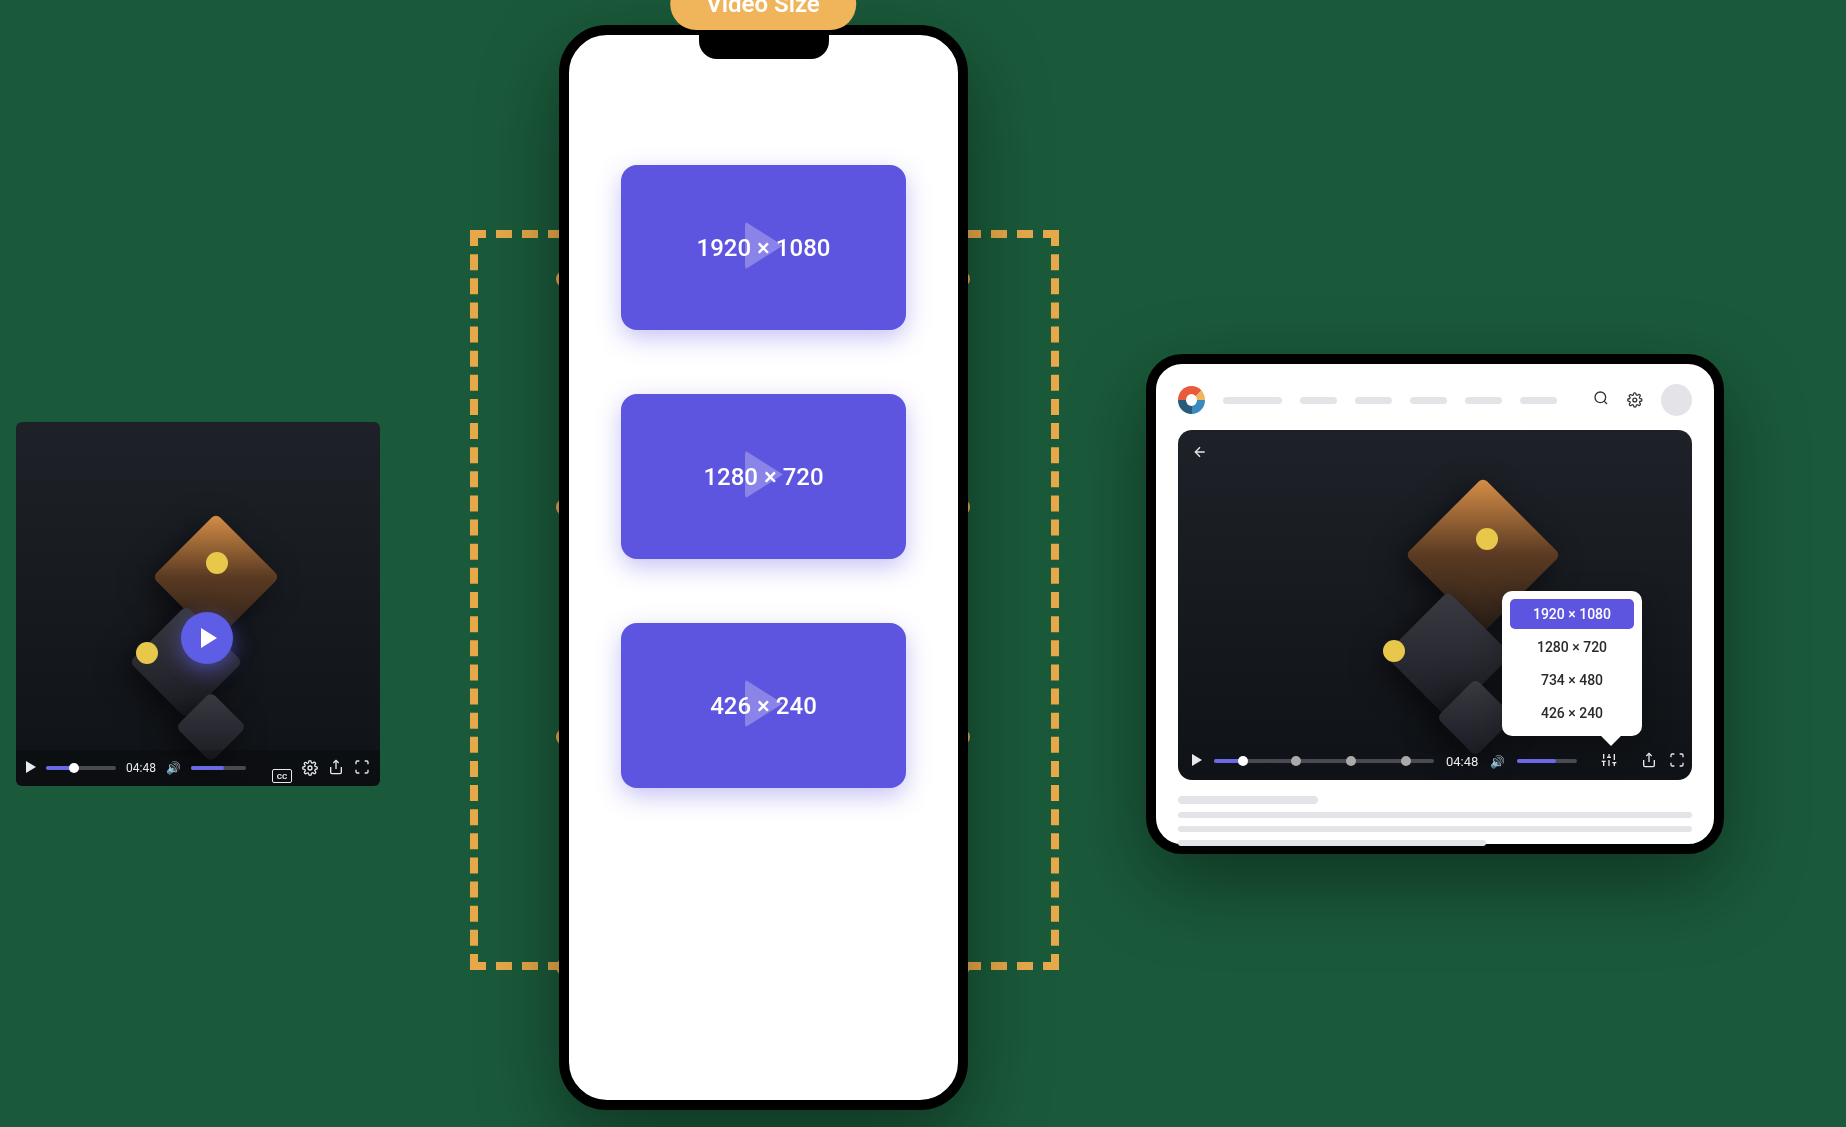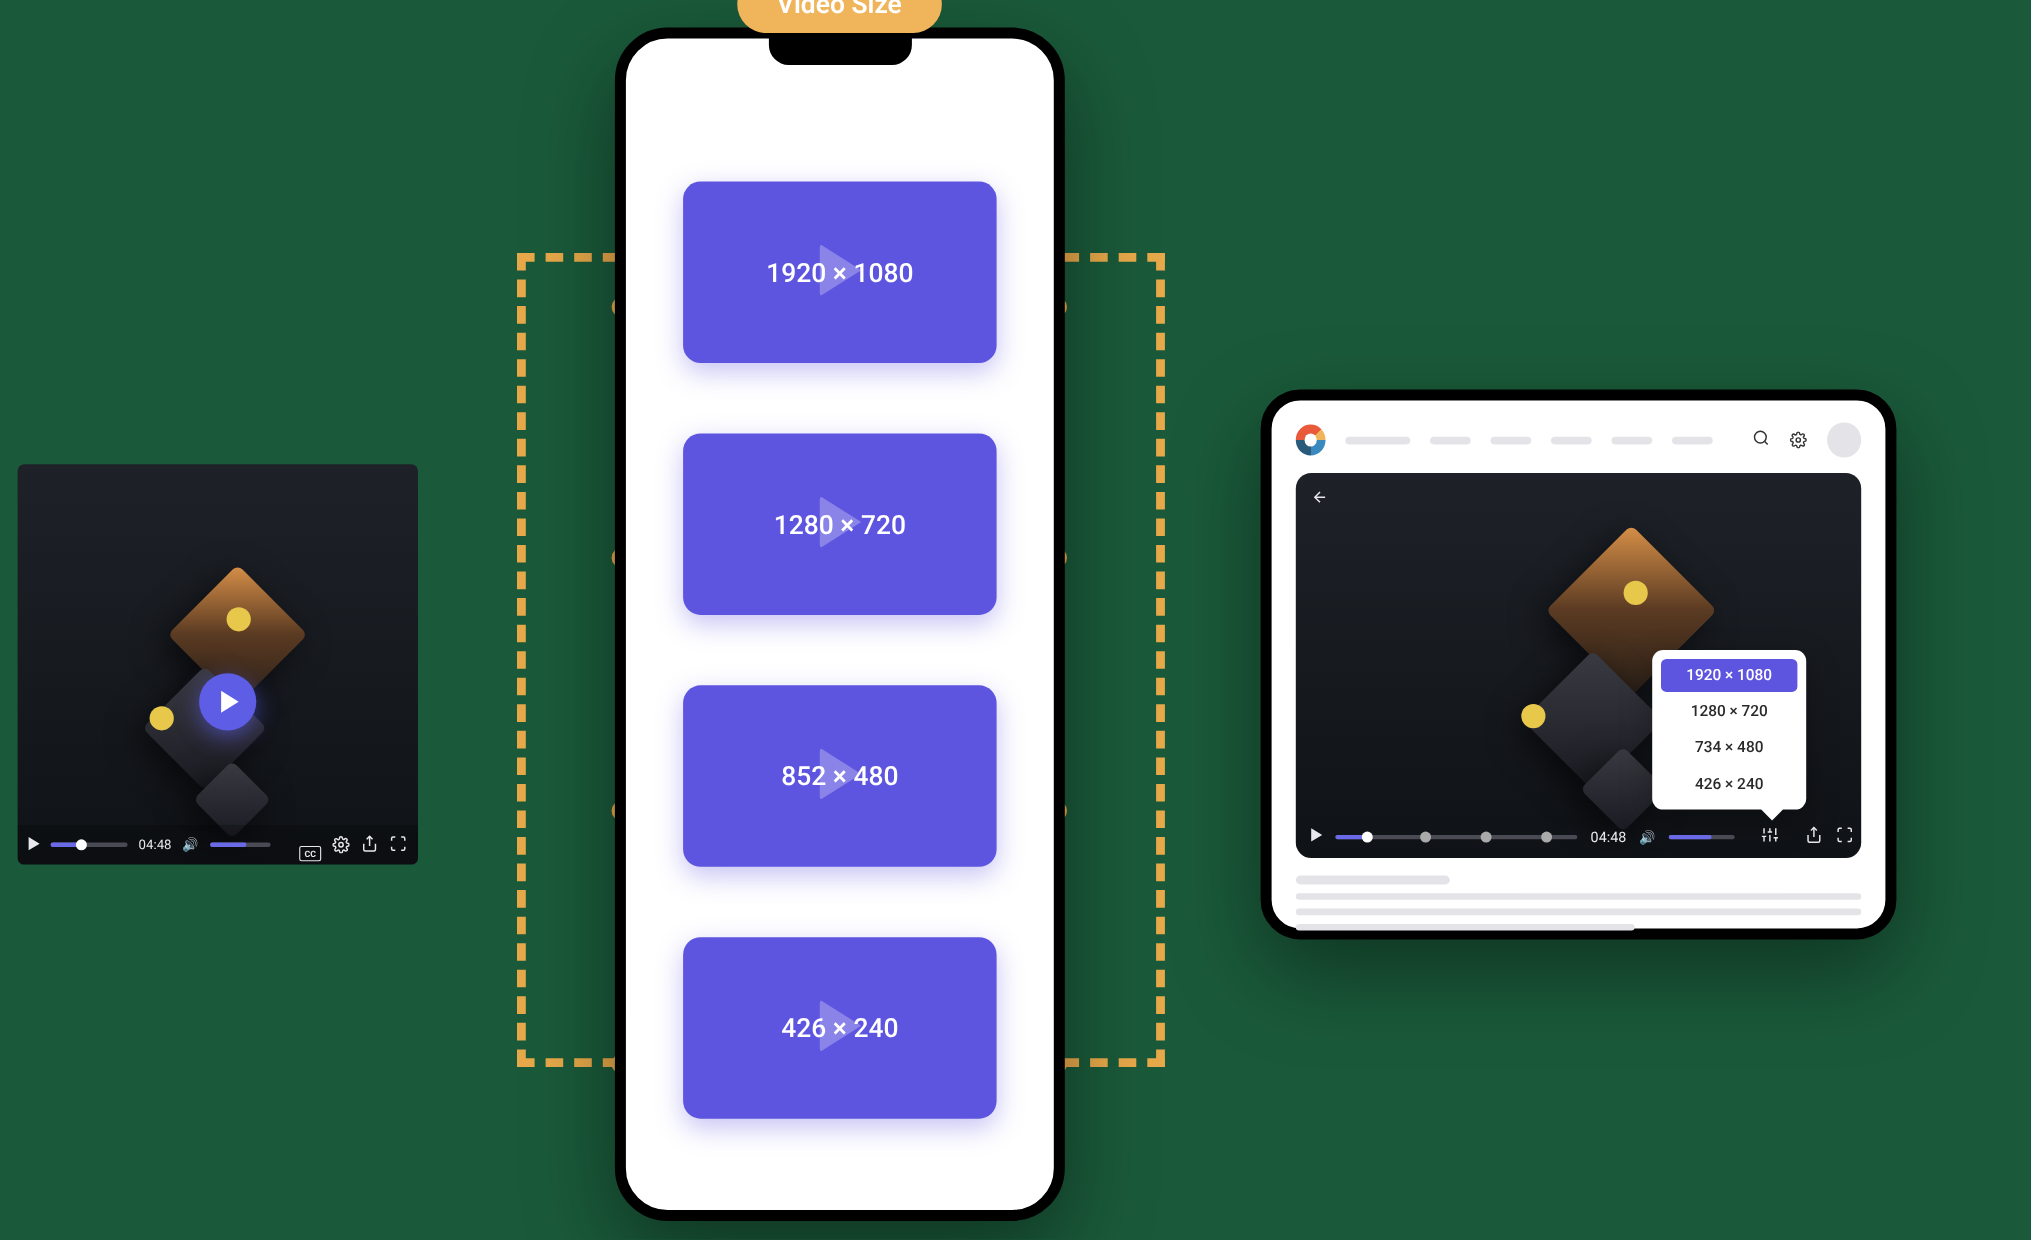--- a/index.html
+++ b/index.html
@@ -157,23 +157,20 @@
 <div class="phone">
   <div class="notch"></div>
   <div class="res-list">
     <div class="res-card">
         <span>1920 × 1080</span>
       </div>
     <div class="res-card">
         <span>1280 × 720</span>
       </div>
     <div class="res-card">
-        <span>852 × 480</span>
-      </div>
-    <div class="res-card">
         <span>426 × 240</span>
       </div>
   </div>
 </div>
 
 <div class="tablet">
   <div class="tablet-header">
     <div class="logo"></div>
     <div class="nav-skel" style="width:60px;"></div>
     <div class="nav-skel" style="width:38px;"></div>

